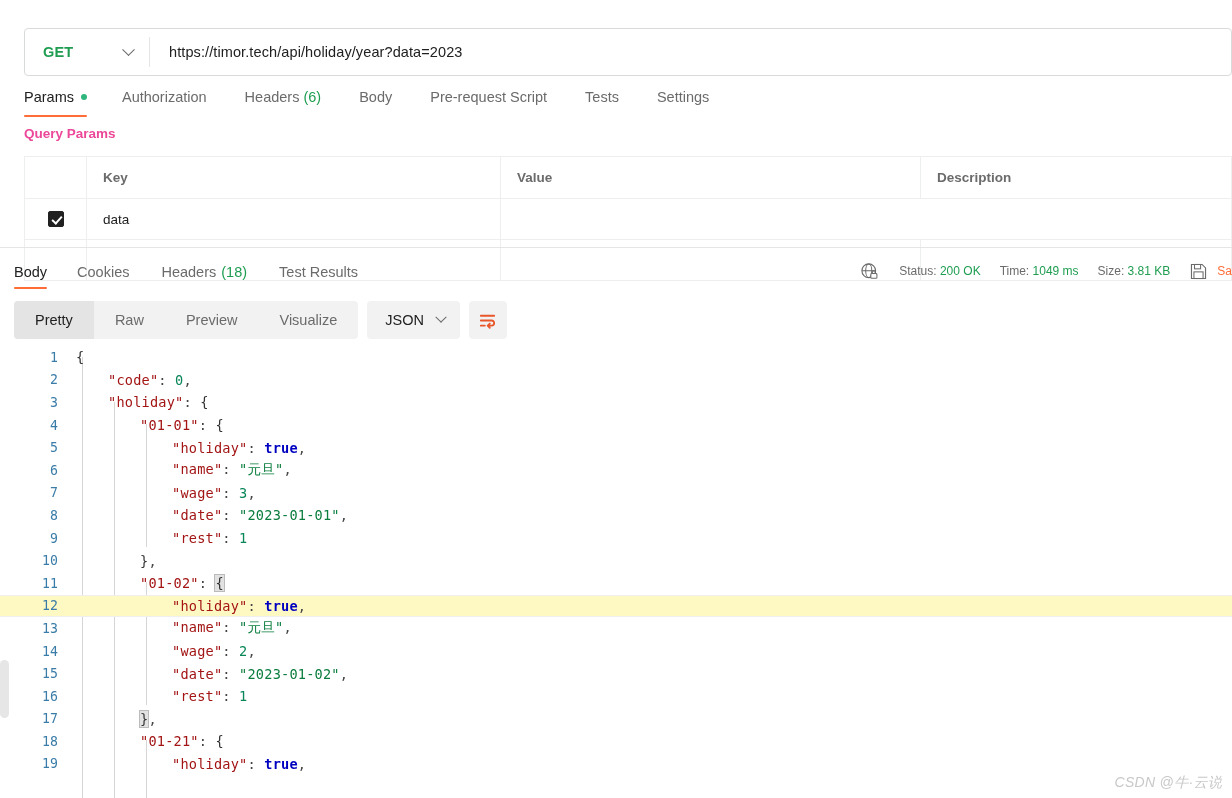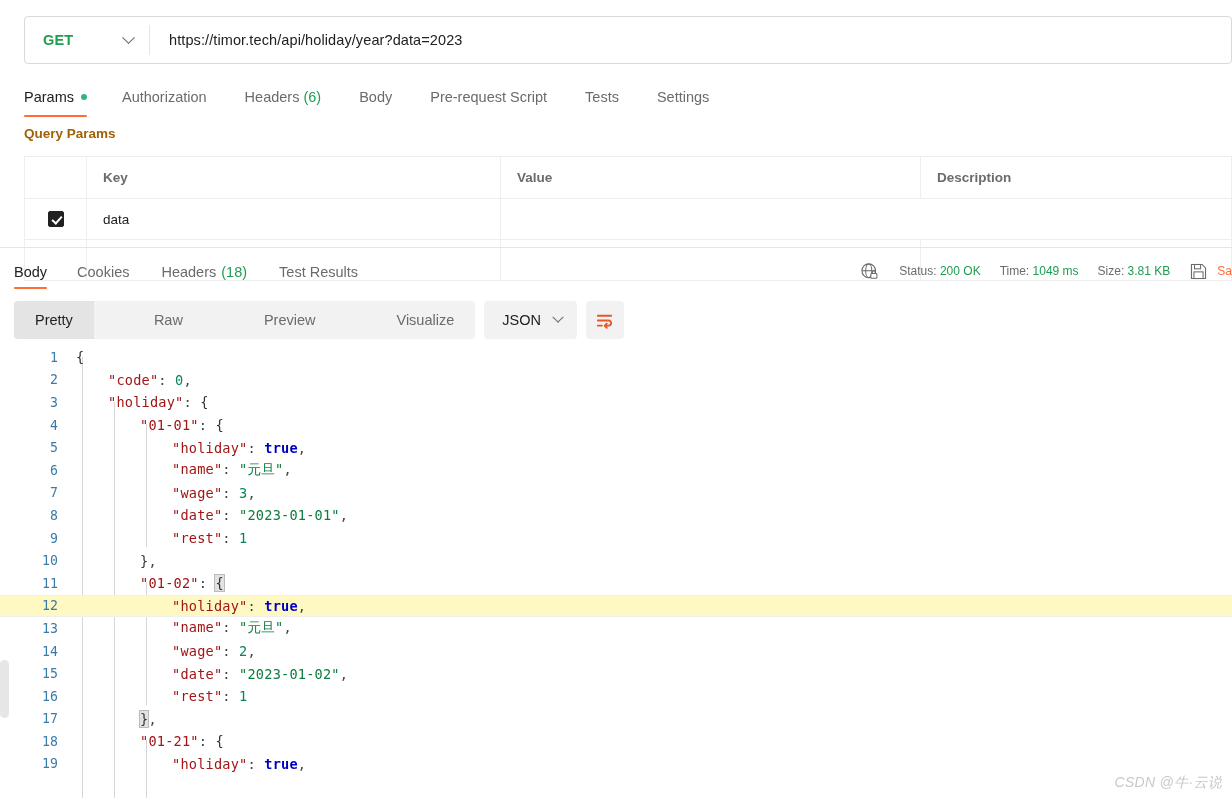--- a/index.html
+++ b/index.html
@@ -17,21 +17,21 @@
     position: relative;
     width: 1232px;
     height: 798px;
     background: #ffffff;
   }
 
   
   .url-bar-wrap {
     position: absolute;
     left: 24px;
-    top: 16px;
+    top: 28px;
     width: 1208px;
     height: 48px;
   }
   .url-bar {
     display: flex;
     align-items: stretch;
     height: 48px;
     border: 1px solid #d9dada;
     border-radius: 4px;
     background: #fff;
@@ -123,21 +123,21 @@
     vertical-align: middle;
   }
 
   
   .qp-title {
     position: absolute;
     left: 24px;
     top: 126px;
     font-size: 13.5px;
     font-weight: 700;
-    color: #a16207;
+    color: #ec4899;
   }
 
   .params-table {
     position: absolute;
     left: 24px;
     top: 156px;
     width: 1208px;
     border: 1px solid #edeeee;
     border-bottom: none;
     border-right: none;
@@ -256,21 +256,20 @@
     height: 38px;
     gap: 9px;
   }
   .seg-group {
     display: flex;
     align-items: stretch;
     height: 38px;
     background: #f2f2f2;
     border-radius: 4px;
     overflow: hidden;
-    gap: 39px;
   }
   .seg {
     display: flex;
     align-items: center;
     padding: 0 21px;
     font-size: 14.5px;
     color: #6b6b6b;
     cursor: pointer;
     white-space: nowrap;
   }

